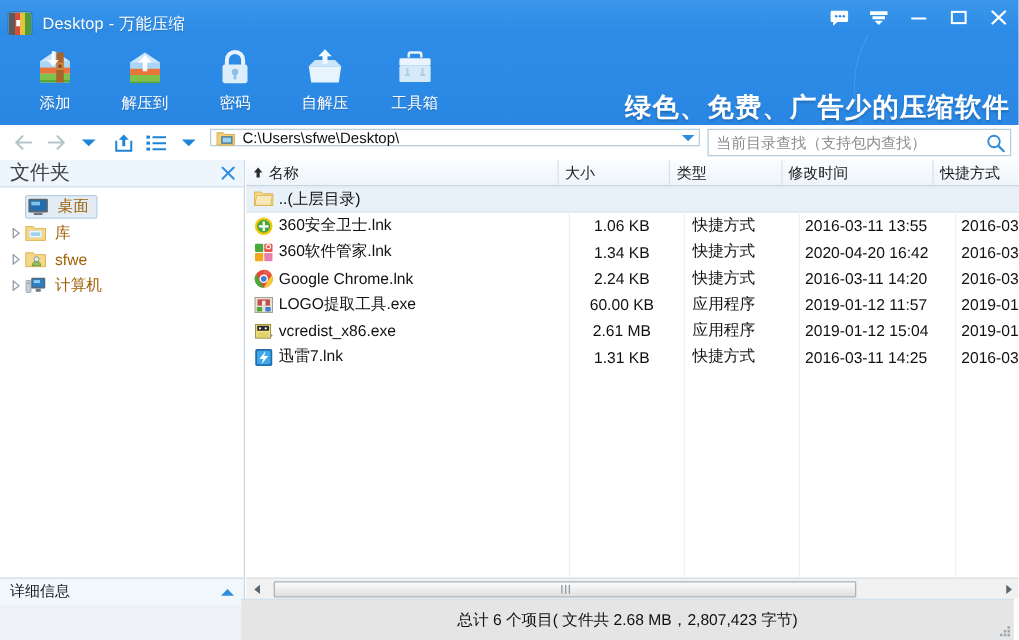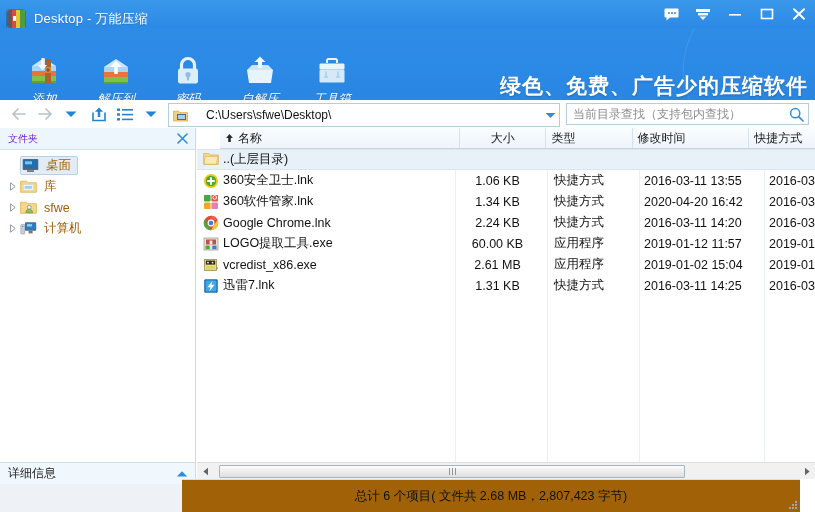--- a/index.html
+++ b/index.html
@@ -41,21 +41,21 @@
   
   .toolbar {
     position:absolute; left:0; top:28px; width:815px; height:72px;
     background:linear-gradient(180deg,#2e8ce7 0%, #2b8ae6 55%, #2986e2 100%);
     overflow:hidden;
   }
   .toolbar:after{
     content:""; position:absolute; right:-30px; top:-40px; width:160px; height:160px;
     border-radius:50%; border:1px solid rgba(255,255,255,.10);
   }
-  .tb-items { position:absolute; left:8px; top:17px; display:flex;font-style:italic; }
+  .tb-items { position:absolute; left:8px; top:0; display:flex; }
   .tb-item {
     width:72px; height:72px; display:flex; flex-direction:column;
     align-items:center; justify-content:center; cursor:default; border-radius:3px;
   }
   .tb-ico { width:34px; height:34px; position:relative; margin-bottom:3px; }
   .tb-label { color:#fff; font-size:12.5px; text-shadow:0 1px 1px rgba(0,0,0,.2); }
 
   .slogan {
     position:absolute; left:500px; top:44px; width:300px; height:34px;
     color:#ffffff; font-size:21px; white-space:nowrap;
@@ -66,64 +66,64 @@
 
   
   .navbar {
     position:absolute; left:0; top:100px; width:815px; height:28px;
     background:#ffffff; display:flex; align-items:center;
   }
   .nav-btn { width:26px; height:24px; display:flex; align-items:center; justify-content:center; cursor:default; }
   .nav-btn.disabled { opacity:1; }
   .nav-sep { width:2px; }
   .addr-box {
-    position:absolute; left:168px; top:3px; width:392px; height:24px;
-    border:1px solid #b5ceda; background:#fff; display:flex; align-items:center;gap:12px;
+    position:absolute; left:168px; top:3px; width:392px; height:14px;
+    border:1px solid #b5ceda; background:#fff; display:flex; align-items:center;
   }
   .addr-ico { width:15px; height:13px; margin-left:4px; position:relative; flex:none; }
   .addr-text { margin-left:6px; font-size:12px; color:#111; flex:1; }
   .addr-caret { width:18px; height:20px; display:flex; align-items:center; justify-content:center; }
   .search-box {
     position:absolute; left:566px; top:3px; width:243px; height:22px;
     border:1px solid #b5ceda; background:#fff; display:flex; align-items:center;
   }
   .search-ph { margin-left:6px; font-size:12px; color:#8d8d8d; flex:1; }
   .search-ico { width:24px; height:20px; display:flex; align-items:center; justify-content:center; }
 
   
   .sidebar {
     position:absolute; left:0; top:128px; width:196px; height:334px;
     background:#ffffff; border-right:1px solid #cfd9e0;
   }
   .sb-head {
     height:22px; background:#eef6fd; border-bottom:1px solid #d2e0ea;
     display:flex; align-items:center; padding:0 6px 0 8px;
   }
-  .sb-head-title { font-size:10px; color:#6d28d9; flex:1; }
+  .sb-head-title { font-size:16px; color:#404040; flex:1; }
   .sb-close { width:14px; height:14px; display:flex; align-items:center; justify-content:center; cursor:default; }
   .sb-tree { padding-top:5px; }
   .tree-row { height:21px; display:flex; align-items:center; padding-left:6px; cursor:default; }
   .tw { width:14px; height:21px; display:flex; align-items:center; justify-content:center; flex:none; }
   .tree-ico { width:17px; height:15px; margin-right:4px; position:relative; flex:none; }
   .tree-label { font-size:12.5px; color:#a16207; padding:15px 3px; }
   .tree-row.selected .tree-sel {
     display:flex; align-items:center; background:#e3ecf5;
     border:1px solid #b9cfe3; border-radius:2px; padding:0 3px 0 1px; height:19px;
   }
   .tree-sel { display:flex; align-items:center; }
 
   
-  .filelist { position:absolute; left:197px; top:128px; width:618px; height:334px; background:#fff;padding-left:23px; }
+  .filelist { position:absolute; left:197px; top:128px; width:618px; height:334px; background:#fff; }
   .fl-head {
     height:21px; background:linear-gradient(180deg,#fbfdff 0%,#eef4fa 100%);
     border-bottom:1px solid #c7d6e2; display:flex; font-size:12px; color:#1a1a1a;
   }
   .fh { height:20px; display:flex; align-items:center; border-right:1px solid #d7e2eb; padding:0 5px; cursor:default; position:relative; }
   .fh.name { width:258px; }
-  .fh.size { width:92px; justify-content:center; }
+  .fh.size { width:92px; justify-content:flex-start; }
   .fh.type { width:92px; }
   .fh.mtime { width:125px; }
   .fh.ctime { width:70px; border-right:none; }
   .sort-arrow { margin-right:4px; display:inline-flex; }
 
   .fl-rows { position:absolute; left:0; top:21px; width:724px; height:313px; overflow:hidden; }
   .frow { height:21px; display:flex; align-items:center; font-size:12.5px; color:#111; cursor:default; }
   .frow.parent { background:#e8f0f8; border-top:1px solid #dae5ef; border-bottom:1px solid #dae5ef; }
   .c-name { width:258px; display:flex; align-items:center; padding-left:6px; overflow:hidden; white-space:nowrap; }
   .c-size { width:92px; text-align:center; padding-right:7px; }
@@ -153,22 +153,22 @@
   .hs-thumb {
     position:absolute; left:5px; top:1px; width:466px; height:13px;
     background:linear-gradient(180deg,#fcfcfc,#dfdfdf);
     border:1px solid #a9b4bd; border-radius:1px;
     display:flex; align-items:center; justify-content:center;
   }
   .hs-grip { width:7px; height:7px; display:flex; justify-content:space-between; }
   .hs-grip i { width:1px; height:7px; background:#8d979f; display:block; }
 
   .statusbar {
-    position:absolute; left:182px; top:479px; width:618px; height:33px;
-    background:#a16207; border-top:1px solid #d3e1ec;
+    position:absolute; left:193px; top:479px; width:618px; height:33px;
+    background:#e5e5e5; border-top:1px solid #d3e1ec;
     display:flex; align-items:center; justify-content:center;
   }
   .status-text { font-size:12.5px; color:#111; }
   .resize-grip { position:absolute; right:3px; bottom:3px; width:10px; height:10px; }
   .resize-grip i { position:absolute; width:2px; height:2px; background:#9aa7b2; }
 
   svg { shape-rendering:geometricPrecision; }
 </style>
 </head>
 <body>
@@ -569,21 +569,21 @@
               <circle cx="5" cy="5.6" r="0.9" fill="#ffffff"></circle>
               <circle cx="9.6" cy="5.6" r="0.9" fill="#ffffff"></circle>
               <rect x="3" y="9" width="9" height="3.6" fill="#dcd36a"></rect>
               <path d="M13.2 9.5l2 1.8-2 1.8z" fill="#9a9486"></path>
             </svg>
           </span>
           <span>vcredist_x86.exe</span>
         </span>
         <span class="c-size">2.61 MB</span>
         <span class="c-type">应用程序</span>
-        <span class="c-mtime">2019-01-02 15:04</span>
+        <span class="c-mtime">2019-01-12 15:04</span>
         <span class="c-ctime">2019-01</span>
       </div>
 
       <div class="frow">
         <span class="c-name">
           <span class="ficon">
             <svg width="16" height="16" viewBox="0 0 16 16">
               <rect x="1.2" y="1.2" width="13.6" height="13.6" rx="1.4" fill="#1f6fb0"></rect>
               <rect x="2.6" y="2.6" width="10.8" height="10.8" rx="1" fill="#3fa7e8"></rect>
               <path d="M9.6 2.8L4.4 9.2h3.2L6.2 13.4l5.4-6.6H8.3z" fill="#ffffff"></path>

